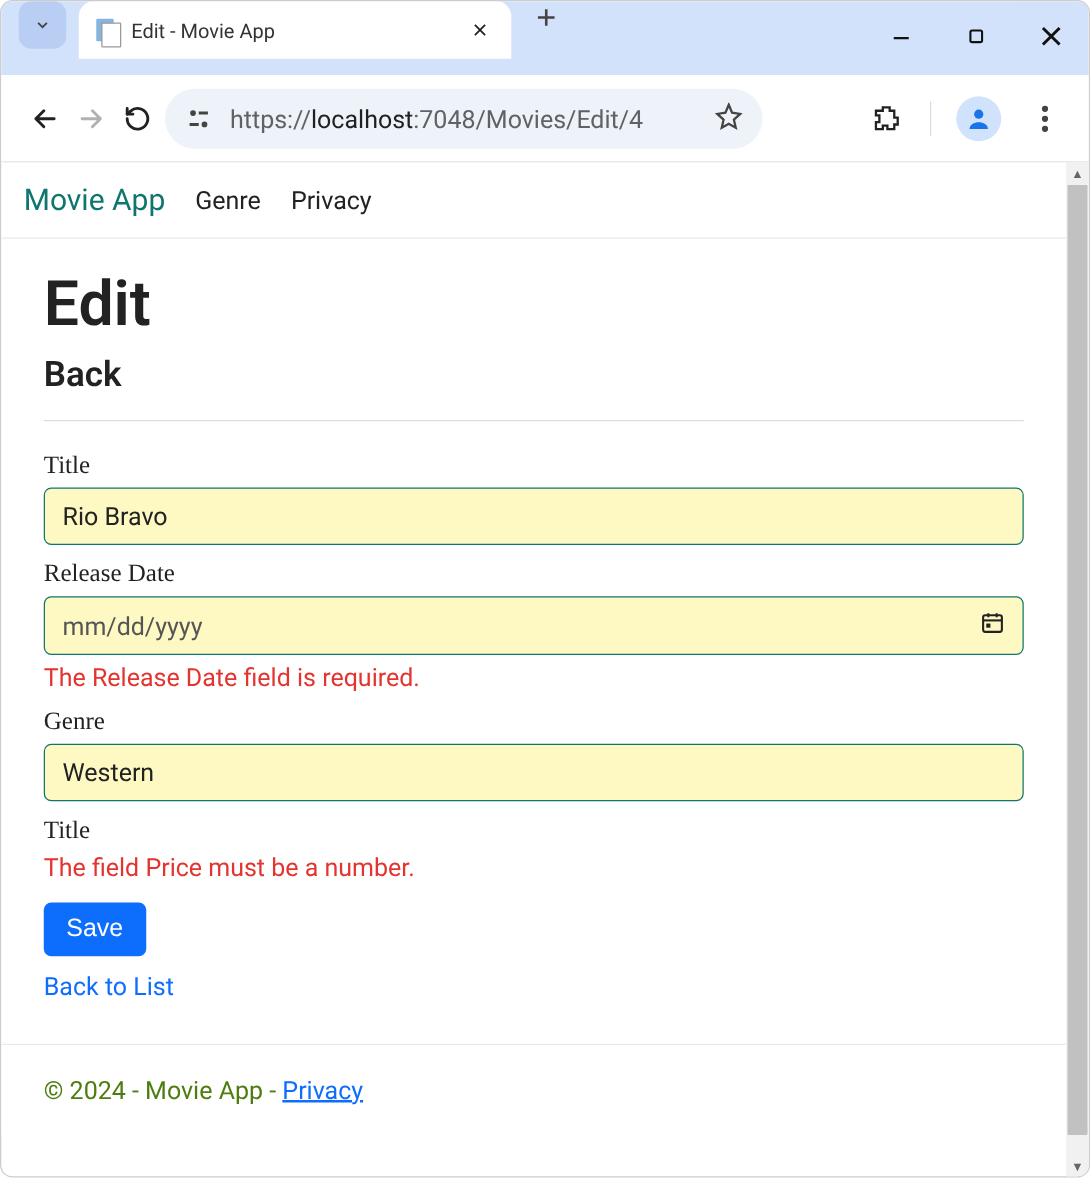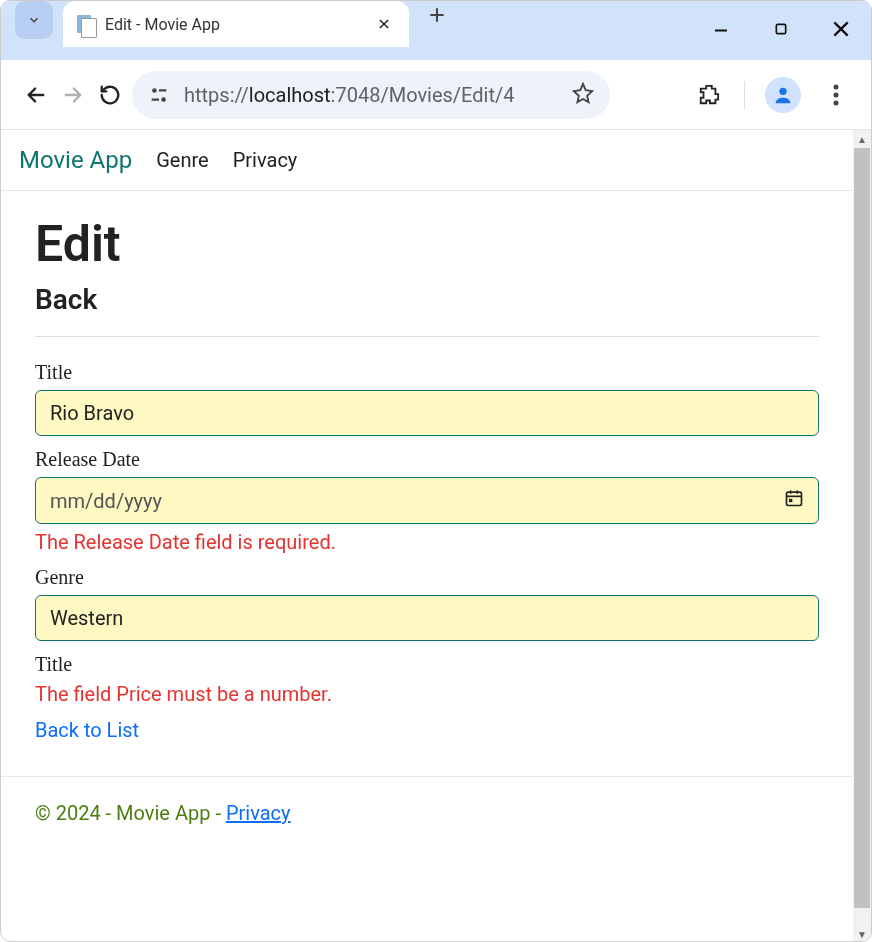--- a/index.html
+++ b/index.html
@@ -332,20 +332,21 @@
       <div class="form-group">
         <label class="form-label">Genre</label>
         <input class="form-control" value="Western" style="">
       </div>
 
       <div class="form-group">
         <label class="form-label">Title</label>
         <div class="validation-error">The field Price must be a number.</div>
       </div>
 
+      <button class="btn-primary">Save</button>
       <div>
         <a class="back-link">Back to List</a>
       </div>
     </div>
 
     <div class="footer">
       <span class="footer-text">© 2024 - Movie App - </span><a class="footer-link">Privacy</a>
     </div>
 
   </div>

